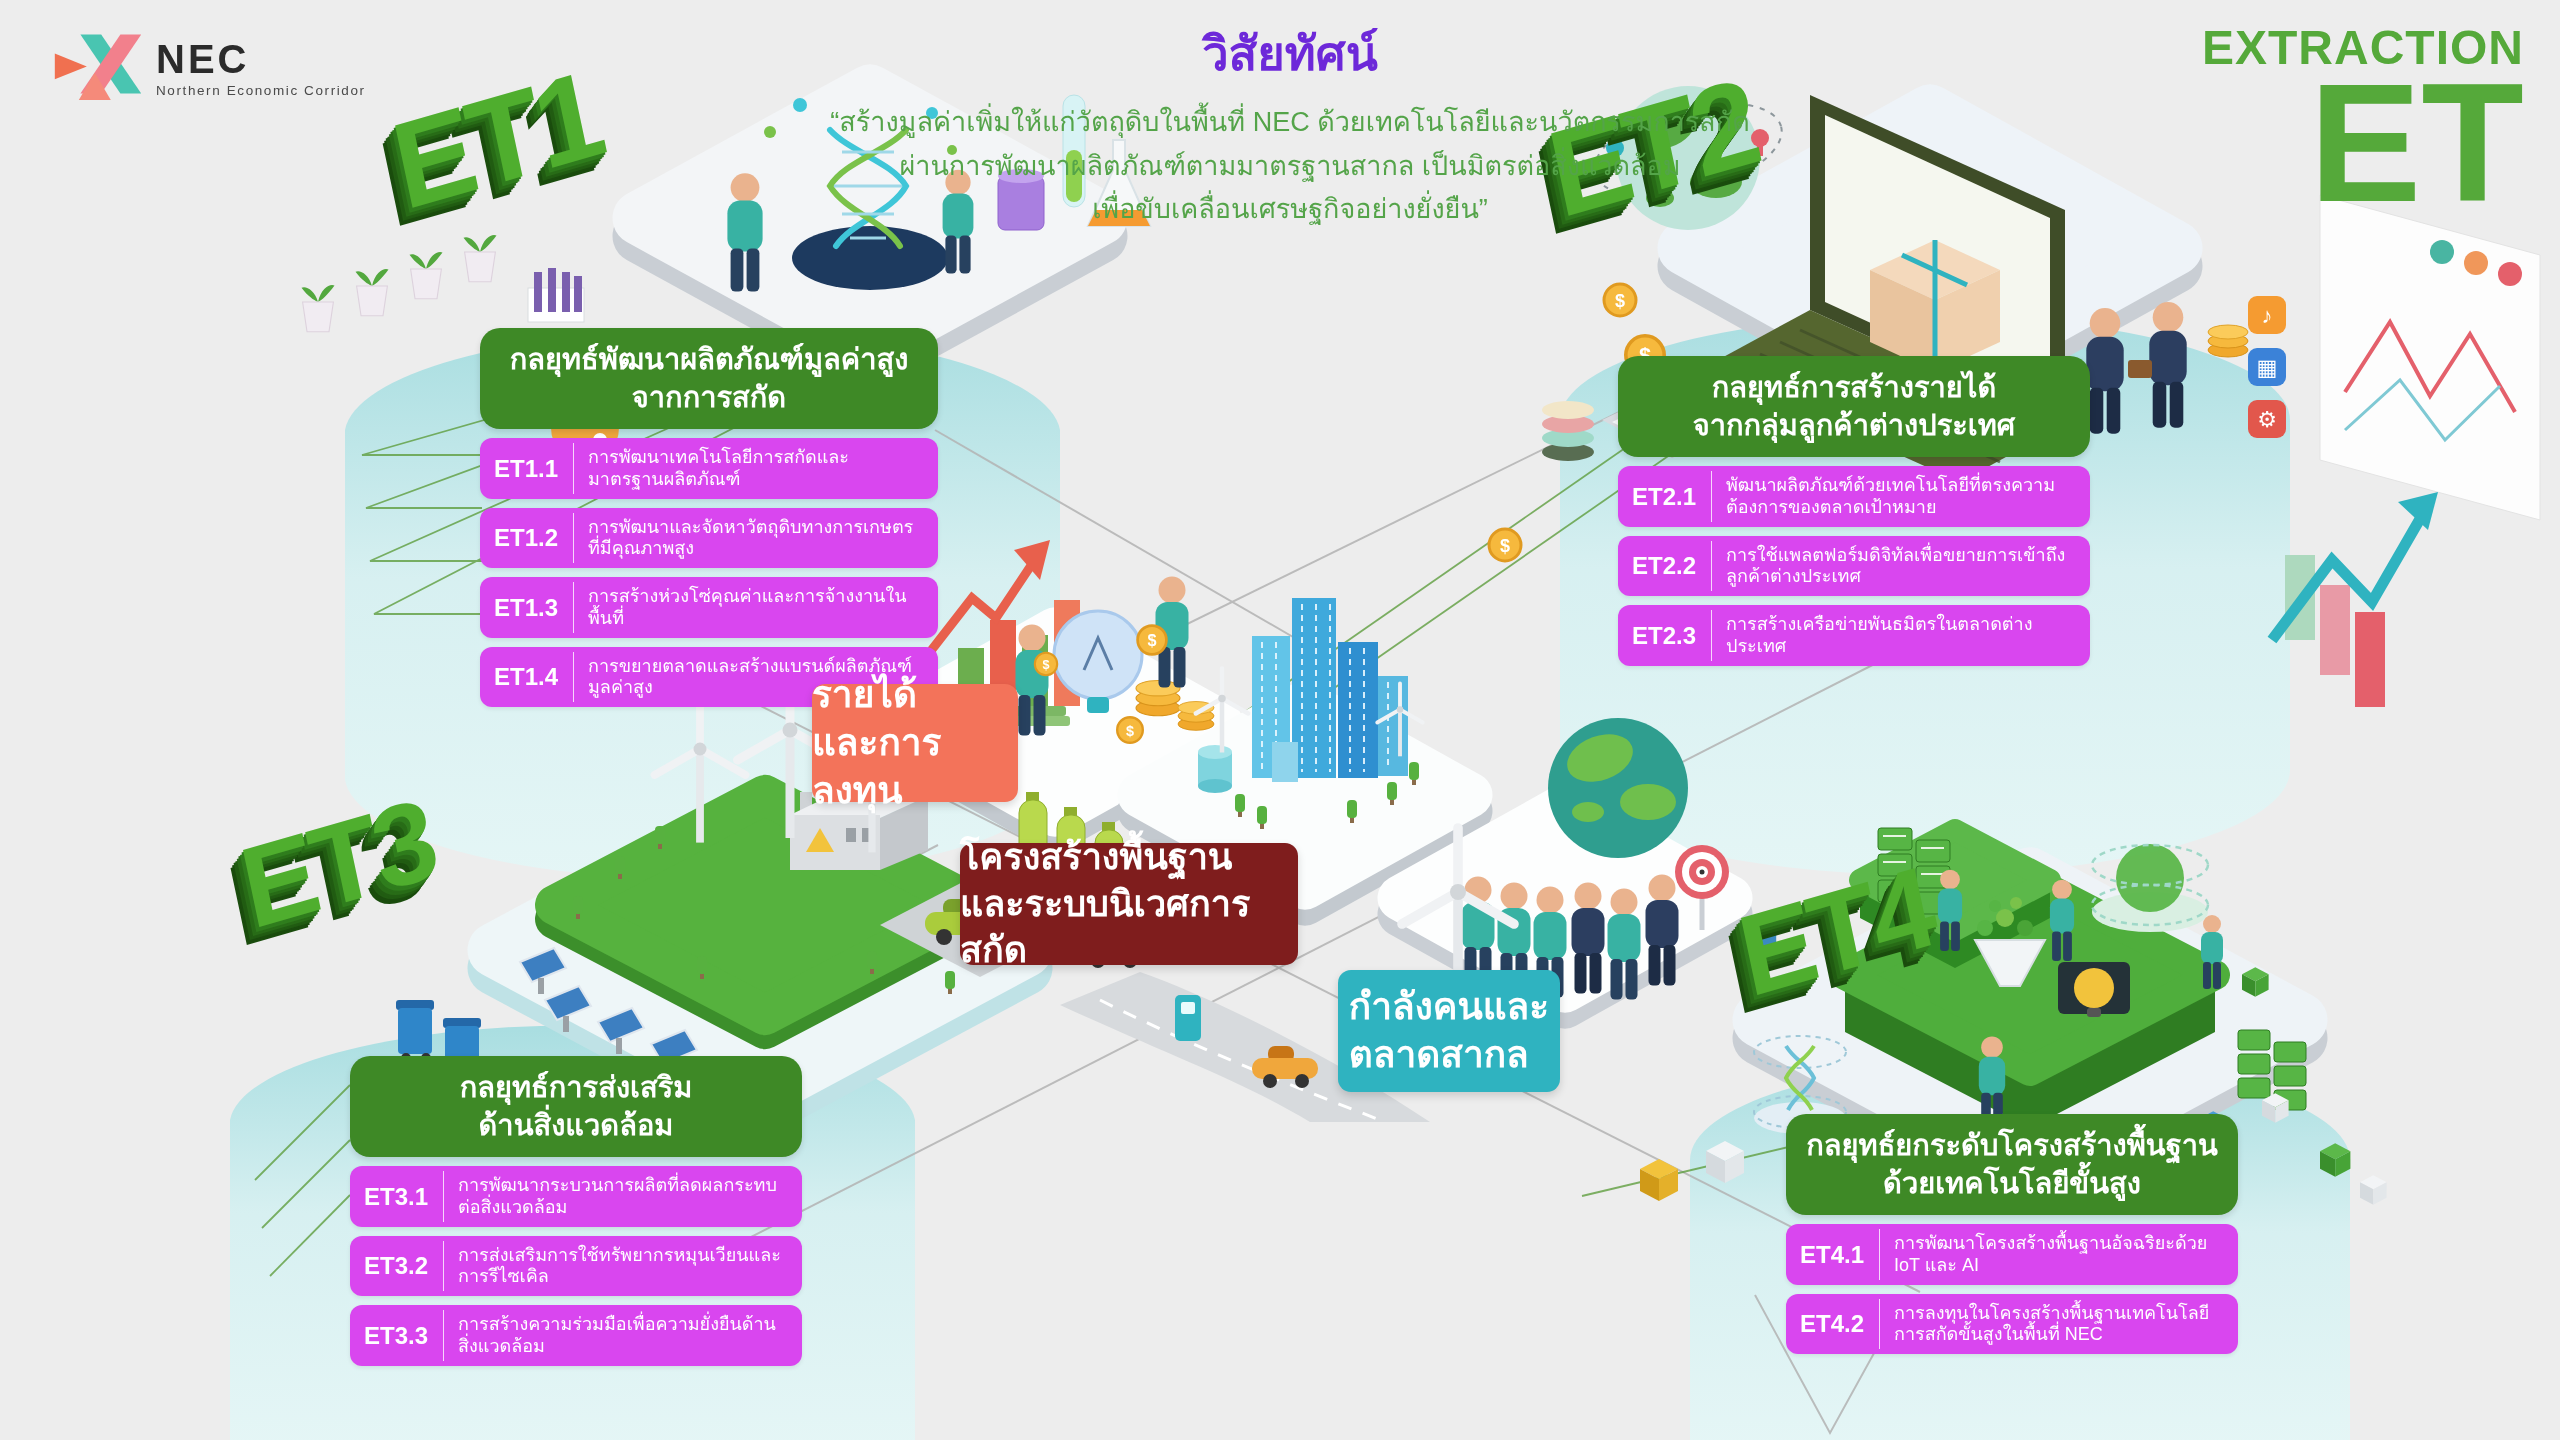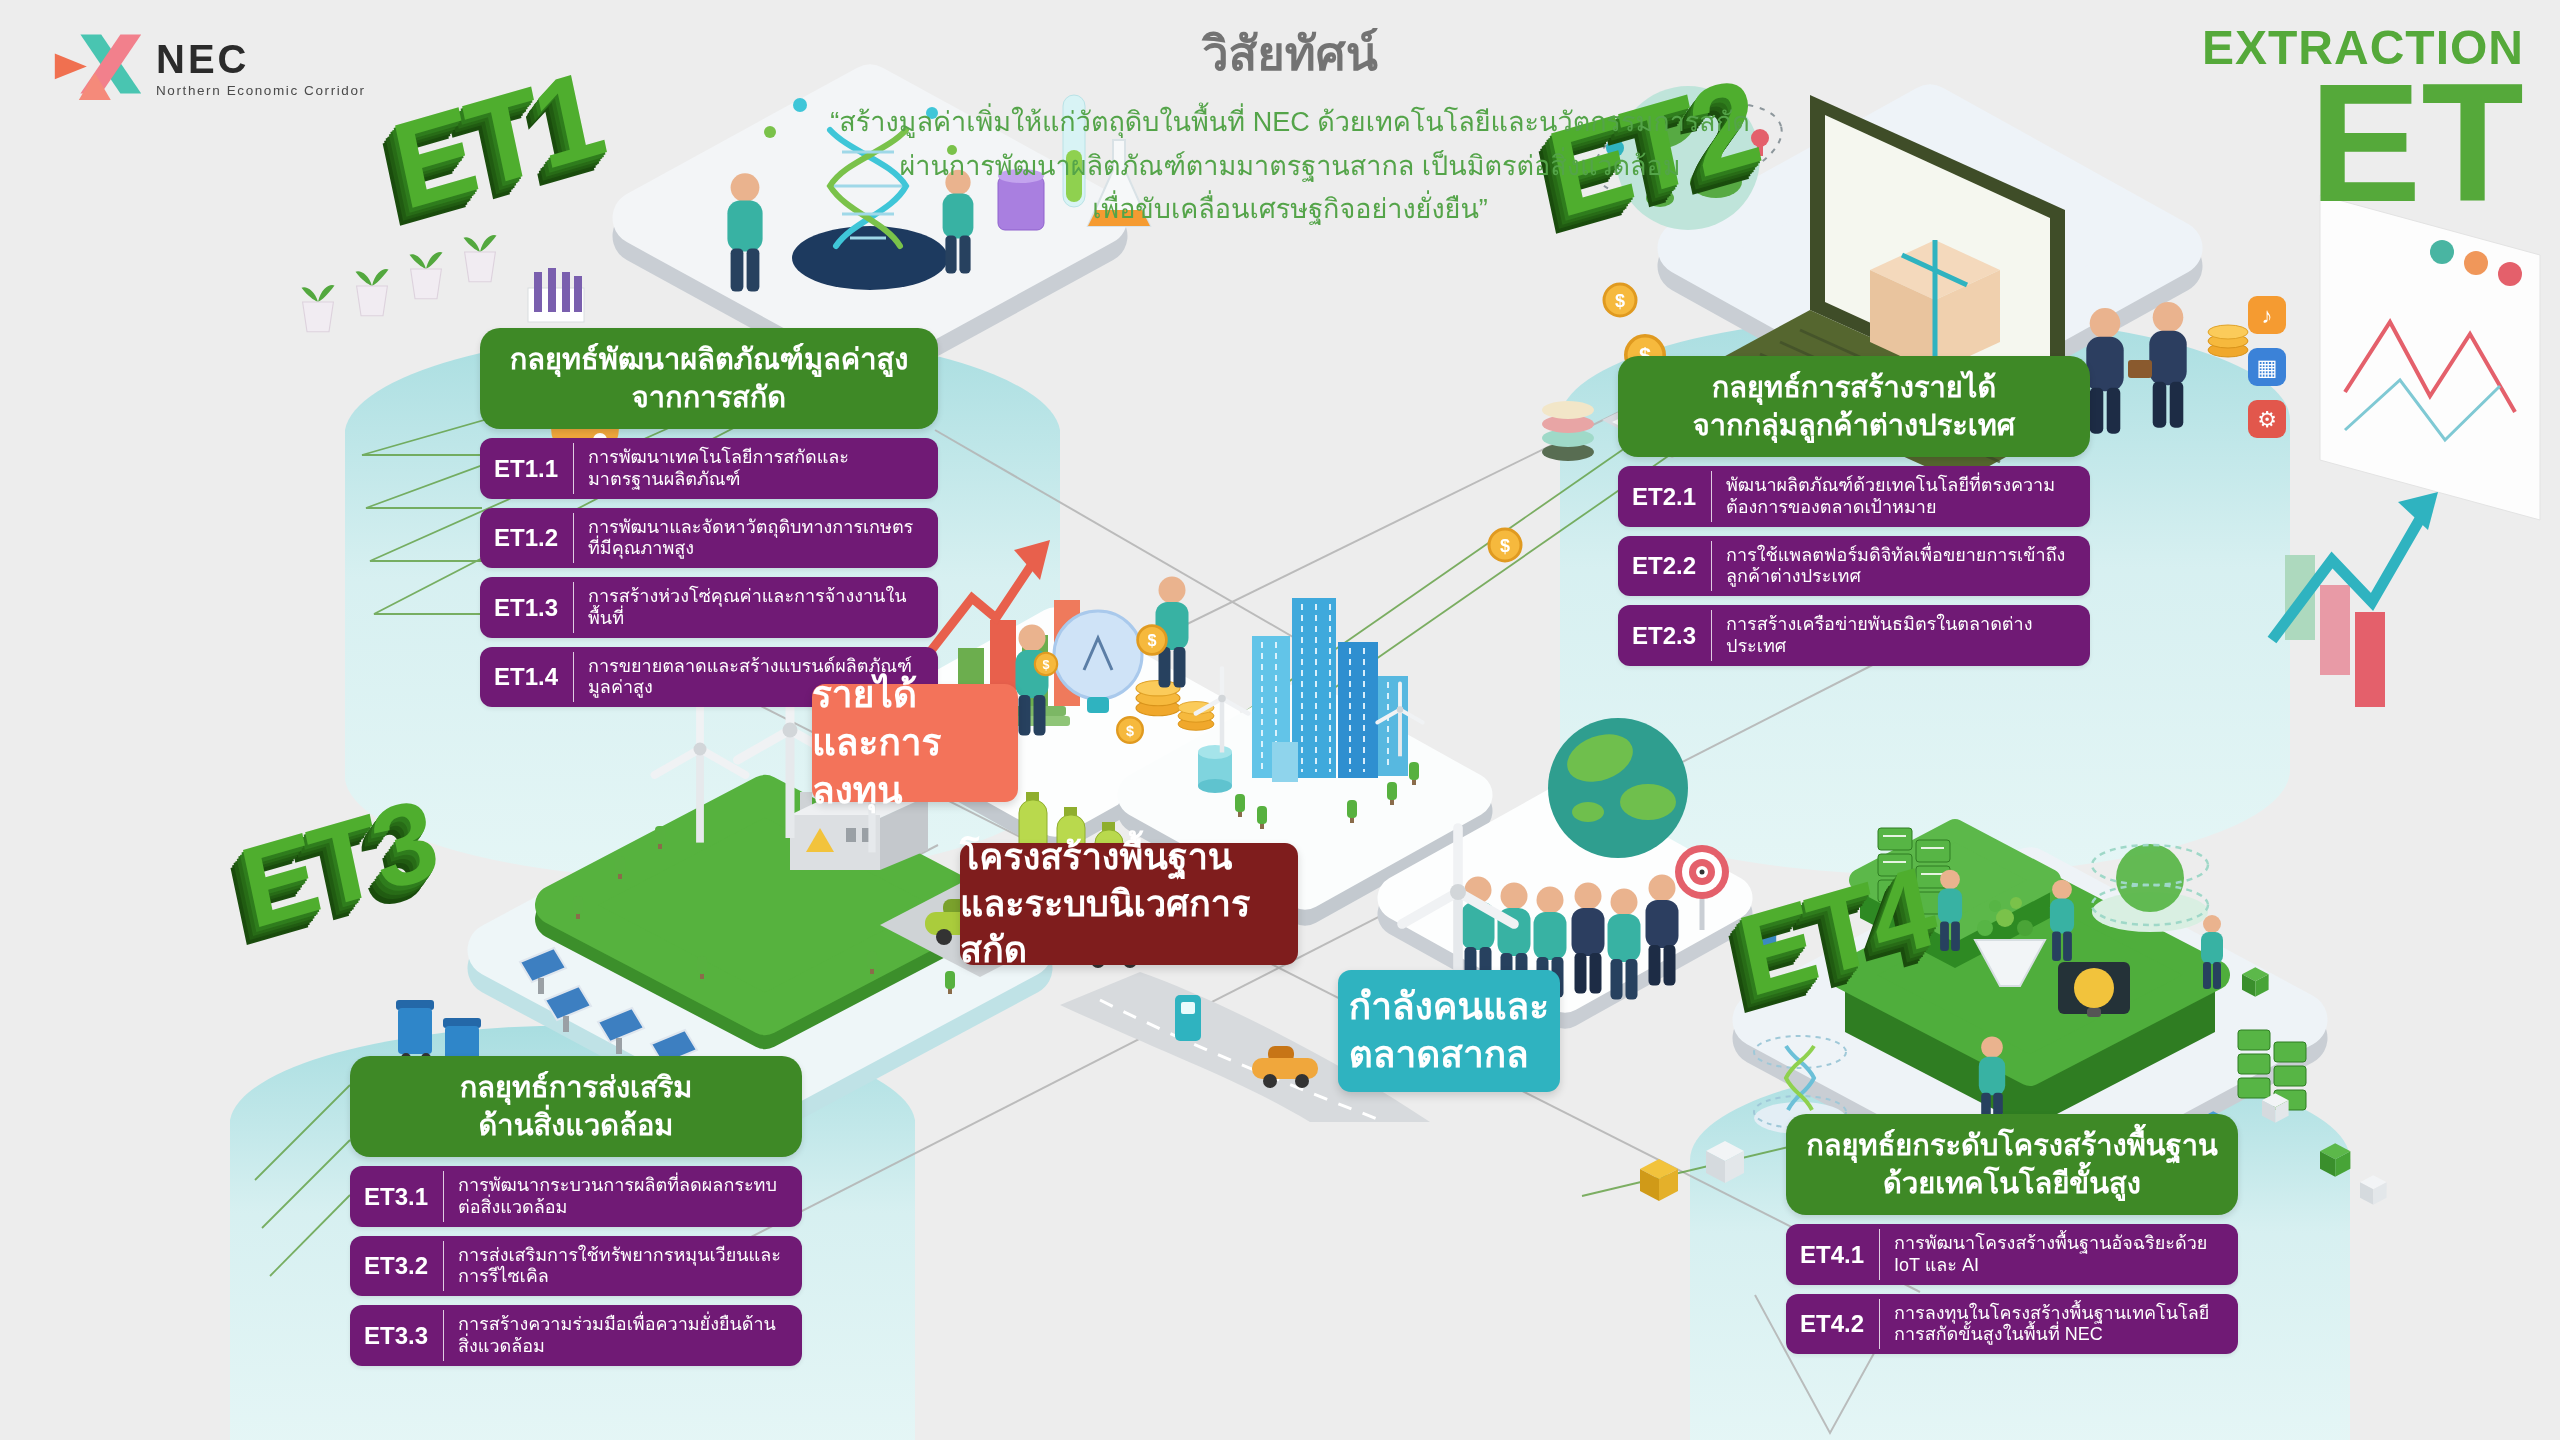--- a/index.html
+++ b/index.html
@@ -8,21 +8,21 @@
   .scene{position:absolute;left:0;top:0;z-index:1;}
   .pre{white-space:pre-line;}
 
   
   .logo{position:absolute;left:34px;top:20px;display:flex;align-items:center;gap:10px;z-index:5;}
   .logo-name{font-size:40px;font-weight:700;color:#2b2b2b;letter-spacing:3px;line-height:1;}
   .logo-sub{font-size:13.5px;color:#4a4a4a;letter-spacing:1.6px;margin-top:4px;}
 
   
   .vision{position:absolute;left:760px;top:16px;width:1060px;text-align:center;z-index:5;}
-  .vision h1{margin:0 0 10px 0;font-size:47px;font-weight:800;color:#737373;}
+  .vision h1{margin:0 0 10px 0;font-size:47px;font-weight:800;color:#6d28d9;}
   .vision .quote{margin:0;font-size:27px;line-height:1.62;color:#54a449;font-weight:500;}
 
   
   .brand{position:absolute;right:36px;top:20px;text-align:right;z-index:5;color:#55a93a;}
   .brand-top{font-size:48px;font-weight:800;letter-spacing:1px;}
   .brand-main{font-size:168px;font-weight:800;line-height:.82;}
 
   
   .l3d{position:absolute;z-index:4;font-weight:800;color:#4fae2e;letter-spacing:-5px;
        transform:rotate(-16deg) skewX(-4deg);
@@ -35,21 +35,21 @@
 
   
   .col{position:absolute;z-index:6;display:flex;flex-direction:column;gap:9px;}
   #col-et1{left:480px;top:328px;width:458px;}
   #col-et2{left:1618px;top:356px;width:472px;}
   #col-et3{left:350px;top:1056px;width:452px;}
   #col-et4{left:1786px;top:1114px;width:452px;}
   .hd{background:#3e8926;border-radius:20px;color:#fff;text-align:center;
       padding:13px 16px;font-size:29px;font-weight:800;line-height:1.3;
       box-shadow:0 3px 6px rgba(0,0,0,.12);}
-  .row{background:#701a75;border-radius:12px;min-height:43px;display:flex;align-items:center;
+  .row{background:#d946ef;border-radius:12px;min-height:43px;display:flex;align-items:center;
        padding:5px 14px;gap:13px;color:#fff;box-shadow:0 2px 4px rgba(0,0,0,.08);}
   .code{font-size:24px;font-weight:800;min-width:66px;flex:0 0 auto;}
   .desc{font-size:18px;line-height:1.18;border-left:1.6px solid rgba(255,255,255,.78);
         padding:4px 0 4px 14px;font-weight:400;}
 
   
   .bubble{position:absolute;z-index:7;border-radius:13px;color:#fff;font-weight:700;text-align:left;
           display:flex;align-items:center;justify-content:center;white-space:pre-line;line-height:1.3;
           box-shadow:0 4px 8px rgba(0,0,0,.15);}
   #bubble-income{left:812px;top:684px;width:206px;height:118px;background:#f3735a;font-size:37px;}

